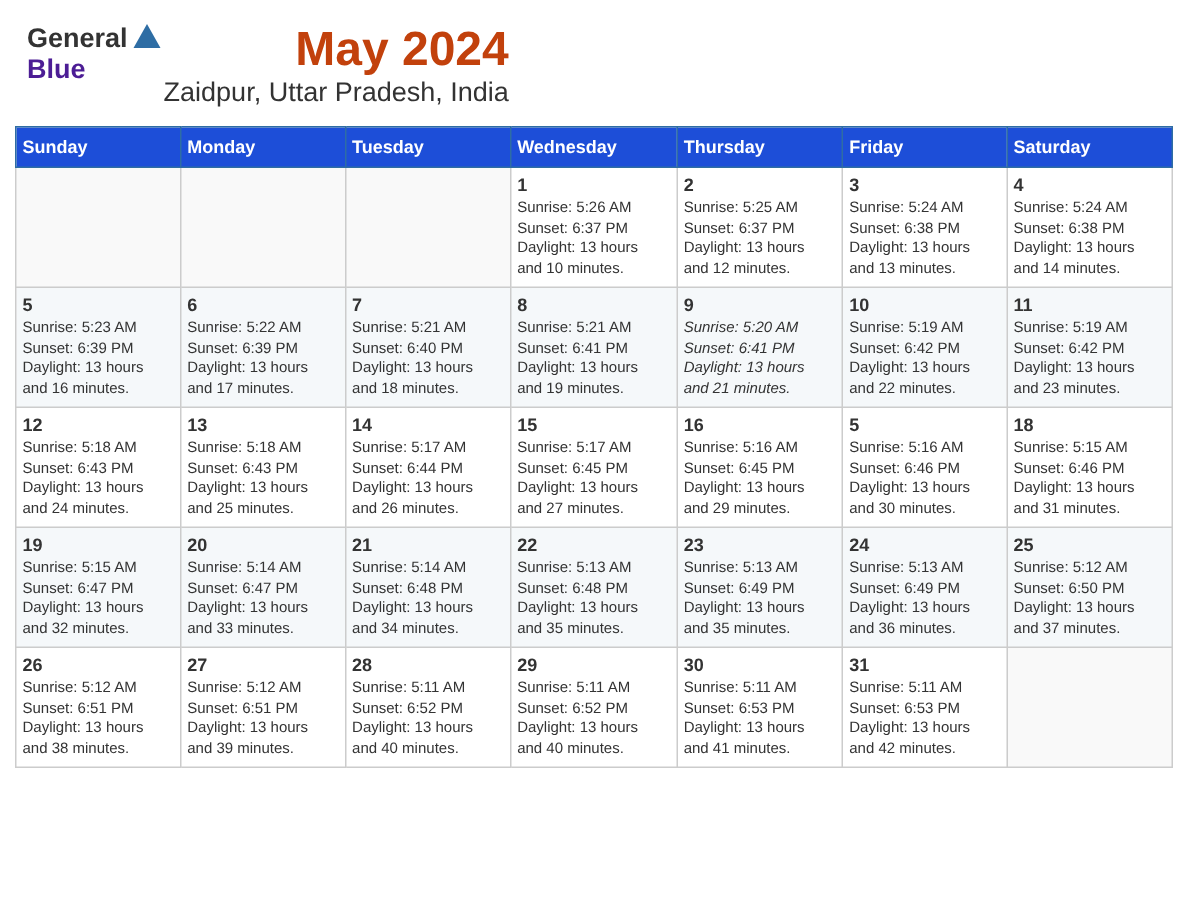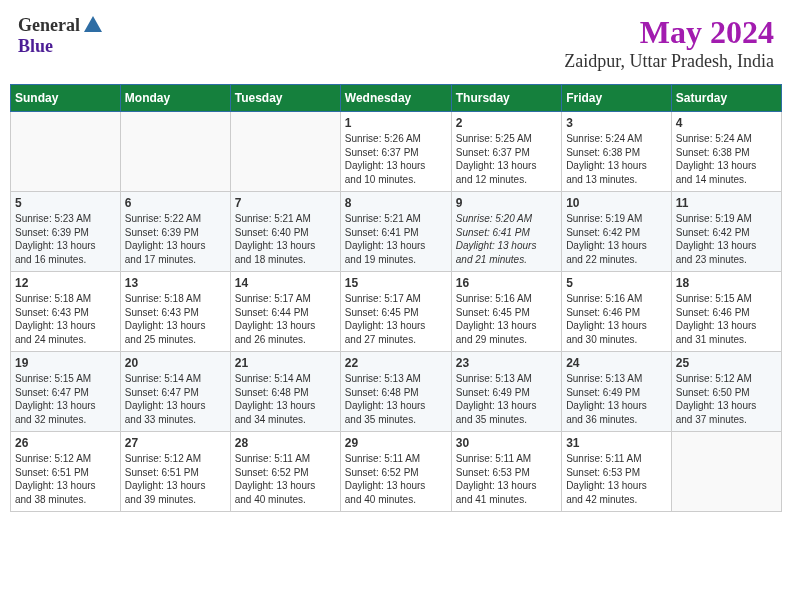--- a/index.html
+++ b/index.html
@@ -5,54 +5,53 @@
     * { box-sizing: border-box; margin: 0; padding: 0; }
     body {
       font-family: Arial, sans-serif;
       background: #fff;
       width: 792px;
       min-height: 612px;
       padding: 10px;
     }
     .header {
       display: flex;
-      justify-content: space-between;
+      justify-content: flex-start;
       align-items: flex-start;
       margin-bottom: 8px;
       padding: 4px 8px;
-      font-family: Liberation Serif, serif;
     }
     .logo {
       display: flex;
       flex-direction: column;
       align-items: flex-start;
     }
     .logo-line {
       display: flex;
       align-items: center;
     }
     .title-area {
       text-align: right;
     }
     .month-year {
       font-size: 32px;
       font-weight: bold;
-      color: #a21caf;
+      color: #c2410c;
     }
     .location {
       font-size: 18px;
       color: #333;
     }
     table {
       width: 100%;
       border-collapse: collapse;
       font-size: 11px;
     }
     thead tr th {
-      background-color: #15803d;
+      background-color: #1d4ed8;
       color: #fff;
       padding: 6px 4px;
       text-align: left;
       font-size: 12px;
       font-weight: bold;
       border: 1px solid #2e6da4;
     }
     tbody tr td {
       border: 1px solid #ccc;
       vertical-align: top;

